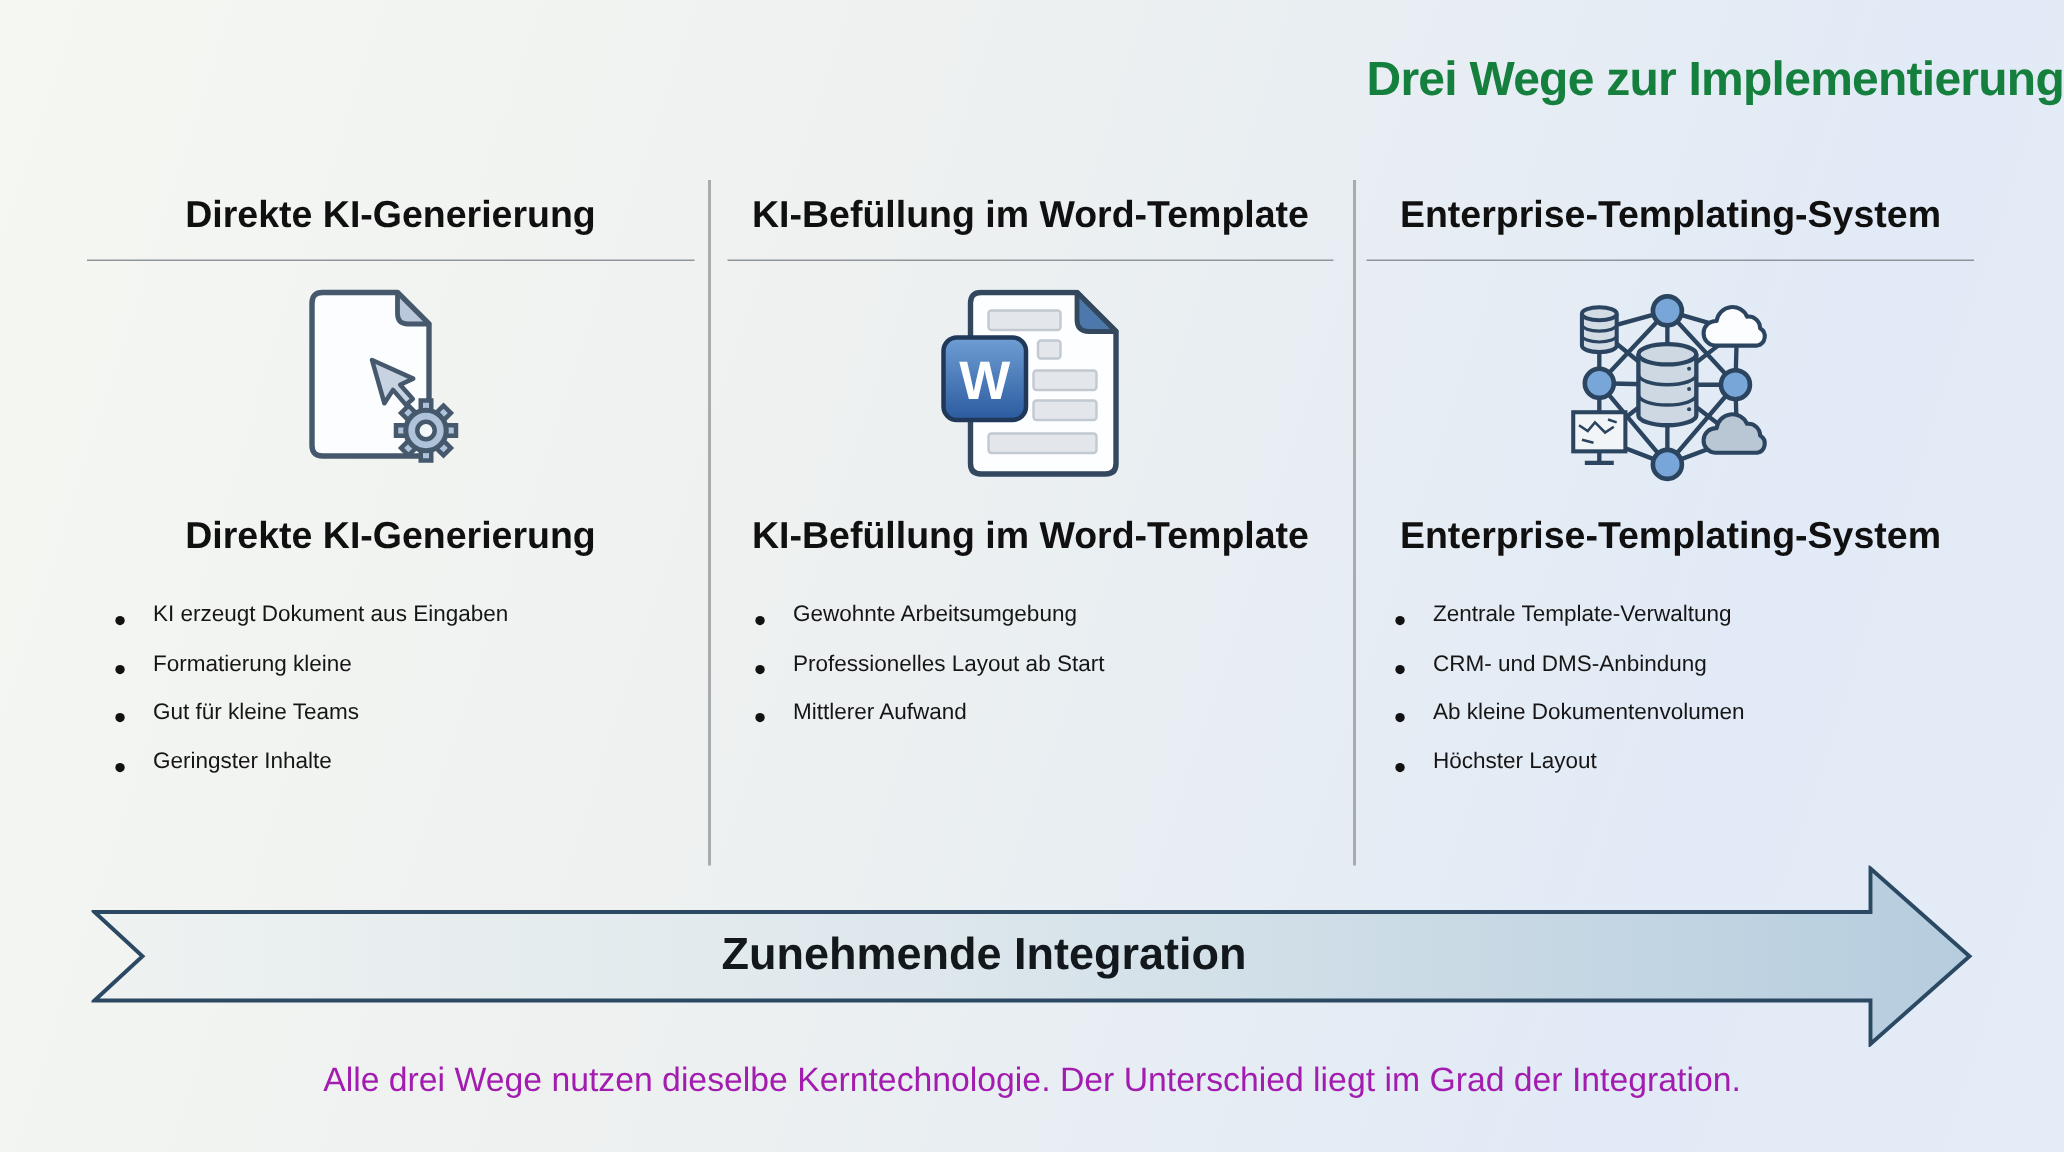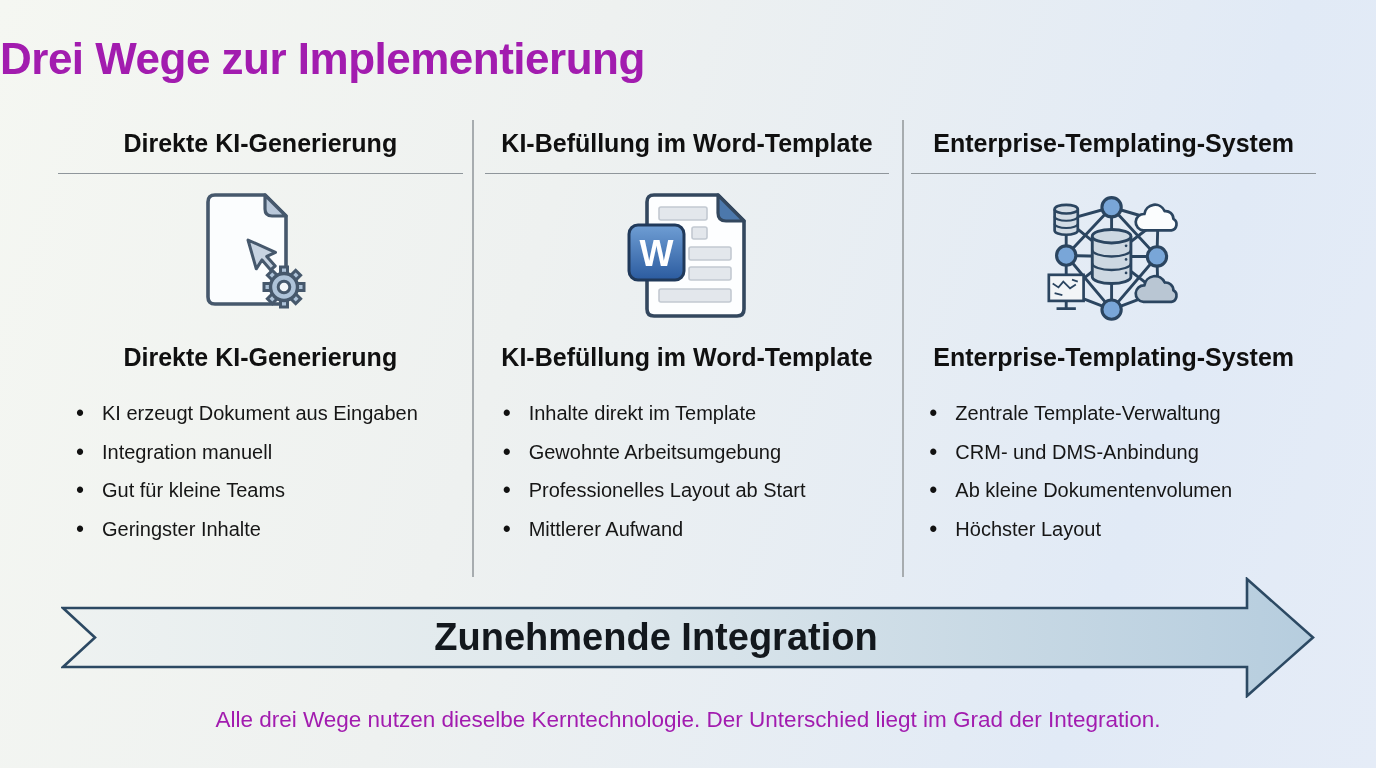--- a/index.html
+++ b/index.html
@@ -6,21 +6,21 @@
   html,body { width:1376px; height:768px; }
   body {
     position:relative;
     font-family:"Liberation Sans", sans-serif;
     background:linear-gradient(108deg, #f5f7f2 0%, #eef1f0 38%, #e1eaf6 80%, #e5ecf7 100%);
     overflow:hidden;
     color:#111;
   }
   .page-title {
     position:absolute; top:34px; left:0; width:100%;
-    text-align:left; font-size:44px; font-weight:700; color:#a21caf;
+    text-align:right; font-size:32px; font-weight:700; color:#15803d;
     letter-spacing:-0.5px;
   }
   .columns {
     position:absolute; top:120px; left:58px; width:1258px; height:457px;
     display:grid; grid-template-columns:1fr 1fr 1fr; column-gap:22px;
   }
   .col { position:relative; }
   .col-header {
     font-size:25px; font-weight:700; text-align:center; color:#101010;
     padding-top:9px; white-space:nowrap;
@@ -30,36 +30,36 @@
   }
   .icon-wrap {
     height:163px; display:flex; align-items:center; justify-content:center;
   }
   .col-heading {
     font-size:25px; font-weight:700; text-align:center; color:#101010;
     margin-top:6px; white-space:nowrap;
   }
   .bullets { list-style:none; margin-top:29px; padding-left:16px; text-align:left; }
   .bullets li {
-    position:relative; padding-left:28px; font-size:20px; color:#161616;
+    position:relative; padding-left:28px; font-size:15px; color:#161616;
     line-height:1.2; margin-bottom:14.5px; white-space:nowrap;
   }
   .bullets li::before {
     content:"•"; position:absolute; left:2px; top:-1px; font-size:23px; color:#111;
   }
   .divider {
     position:absolute; top:120px; width:1.5px; height:457px; background:#a7acaf;
   }
   .divider-1 { left:472px; }
   .divider-2 { left:902px; }
   .arrow-wrap { position:absolute; top:577px; left:61px; width:1256px; height:121px; }
   .arrow-label {
     position:absolute; top:596px; left:61px; width:1190px; height:82px;
     display:flex; align-items:center; justify-content:center;
-    font-size:38px; font-weight:700; color:#13181d;
+    font-size:30px; font-weight:700; color:#13181d;
   }
   .footer-note {
     position:absolute; top:707px; left:0; width:100%;
     text-align:center; font-size:22.5px; color:#a21caf;
   }
 </style>
 </head>
 <body>
 
 <div class="page-title">Drei Wege zur Implementierung</div>
@@ -89,21 +89,21 @@
             <rect x="-3.5" y="-20" width="7" height="9" transform="rotate(315)"></rect>
           </g>
           <circle r="13.5" fill="#aec3d9" stroke="#46586c" stroke-width="3.4"></circle>
           <circle r="5.8" fill="#f4f7f9" stroke="#46586c" stroke-width="3"></circle>
         </g>
       </svg>
     </div>
     <div class="col-heading">Direkte KI-Generierung</div>
     <ul class="bullets">
       <li>KI erzeugt Dokument aus Eingaben</li>
-      <li>Integration manuell</li>
+      <li>Formatierung kleine</li>
       <li>Gut für kleine Teams</li>
       <li>Geringster Inhalte</li>
     </ul>
   </div>
 
   <div class="col">
     <div class="col-header">KI-Befüllung im Word-Template</div>
     <div class="col-rule"></div>
     <div class="icon-wrap">
       <svg width="119" height="125" viewBox="0 0 119 125">
@@ -121,21 +121,20 @@
           <rect x="62" y="54" width="42" height="13" rx="2"></rect>
           <rect x="62" y="74" width="42" height="13" rx="2"></rect>
           <rect x="32" y="96" width="72" height="13" rx="2"></rect>
         </g>
         <rect x="2" y="32" width="55" height="55" rx="9" fill="url(#wbadge)" stroke="#20395a" stroke-width="3"></rect>
         <text x="29.5" y="73" text-anchor="middle" font-family="Liberation Sans, sans-serif" font-size="36" font-weight="bold" fill="#ffffff">W</text>
       </svg>
     </div>
     <div class="col-heading">KI-Befüllung im Word-Template</div>
     <ul class="bullets">
-      <li>Inhalte direkt im Template</li>
       <li>Gewohnte Arbeitsumgebung</li>
       <li>Professionelles Layout ab Start</li>
       <li>Mittlerer Aufwand</li>
     </ul>
   </div>
 
   <div class="col">
     <div class="col-header">Enterprise-Templating-System</div>
     <div class="col-rule"></div>
     <div class="icon-wrap">

